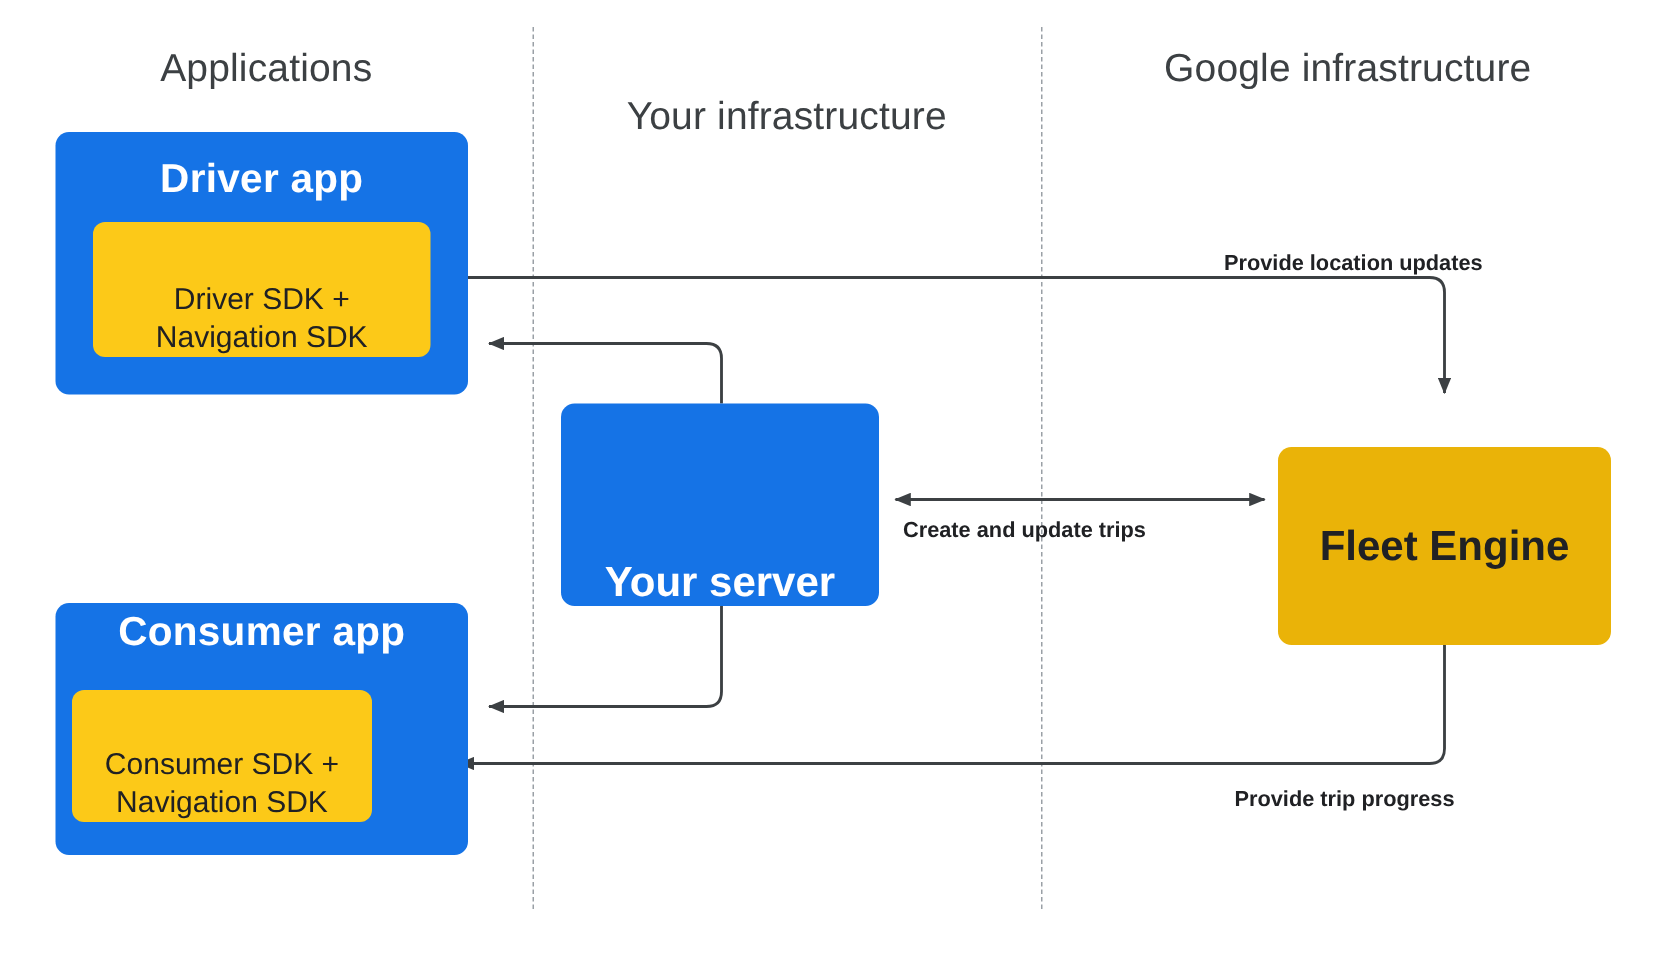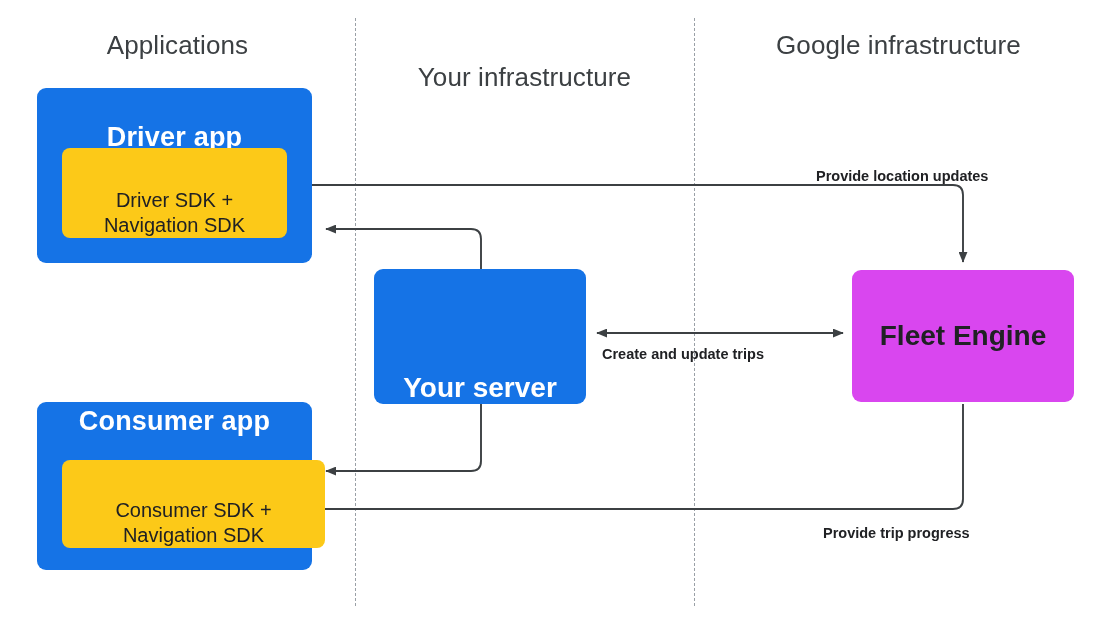--- a/index.html
+++ b/index.html
@@ -40,21 +40,21 @@
   
   .node{
     position:absolute;
     border-radius:9px;
     box-sizing:border-box;
     display:flex;
     flex-direction:column;
     align-items:center;
   }
   .node-blue{background:#1573e6;}
-  .node-yellow{background:#d946ef;}
+  .node-yellow{background:#eab308;margin-top:28px;}
 
   .app-title{
     color:#ffffff;
     font-size:27px;
     font-weight:bold;
     letter-spacing:0.2px;
     white-space:nowrap;
   }
   .sdk-box{
     background:#fcc918;
@@ -76,25 +76,25 @@
     white-space:nowrap;
   }
   .node-label-dark{
     color:#202124;
     font-size:28px;
     font-weight:bold;
     white-space:nowrap;
   }
 
   
-  #node-driver-app{left:37px;top:88px;width:275px;height:175px;padding-top:34px;}
+  #node-driver-app{left:37px;top:88px;width:275px;height:175px;padding-top:16px;}
   #sdk-driver{position:absolute;left:25px;top:60px;width:225px;height:90px;}
   
   #node-consumer-app{left:37px;top:402px;width:275px;height:168px;padding-top:4px;}
-  #sdk-consumer{position:absolute;left:25px;top:58px;width:263px;height:88px;}
+  #sdk-consumer{position:absolute;left:11px;top:58px;width:200px;height:88px;}
   
   #node-your-server{left:374px;top:269px;width:212px;height:135px;justify-content:flex-end;}
   
   #node-fleet-engine{left:852px;top:270px;width:222px;height:132px;justify-content:center;}
 
   
   .conn-label{
     position:absolute;
     font-size:14.5px;
     font-weight:bold;

